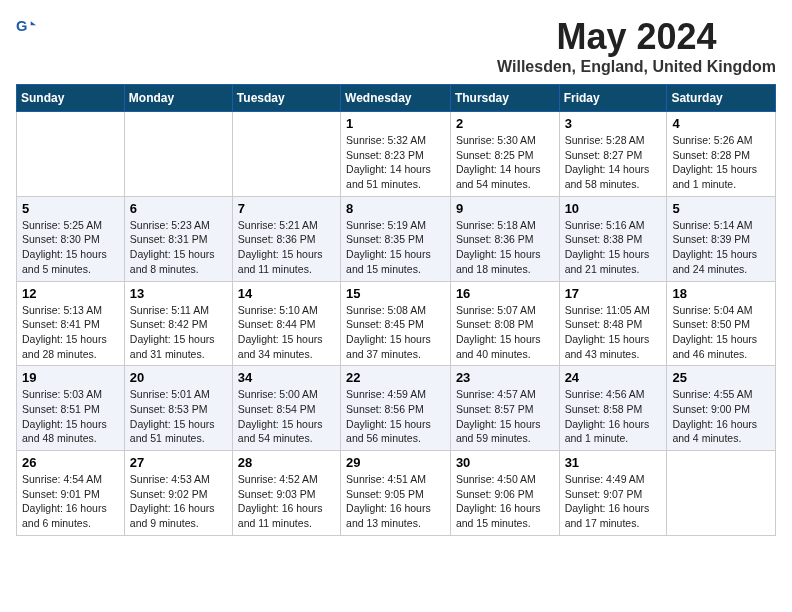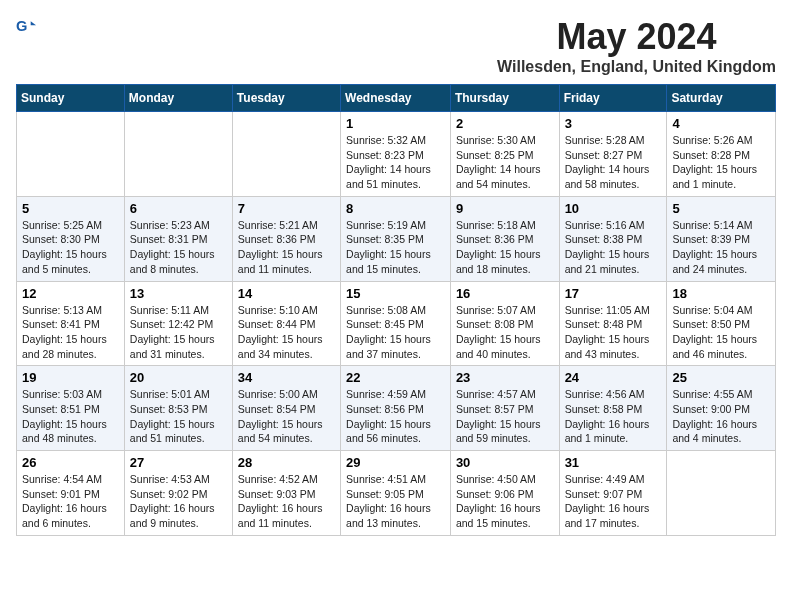--- a/index.html
+++ b/index.html
@@ -210,21 +210,21 @@
           <div class="day-info">
             <div>Sunrise: 5:13 AM</div>
             <div>Sunset: 8:41 PM</div>
             <div>Daylight: 15 hours and 28 minutes.</div>
           </div>
         </td>
         <td>
           <span class="day-number">13</span>
           <div class="day-info">
             <div>Sunrise: 5:11 AM</div>
-            <div>Sunset: 12:42 PM</div>
+            <div>Sunset: 8:42 PM</div>
             <div>Daylight: 15 hours and 31 minutes.</div>
           </div>
         </td>
         <td>
           <span class="day-number">14</span>
           <div class="day-info">
             <div>Sunrise: 5:10 AM</div>
             <div>Sunset: 8:44 PM</div>
             <div>Daylight: 15 hours and 34 minutes.</div>
           </div>

